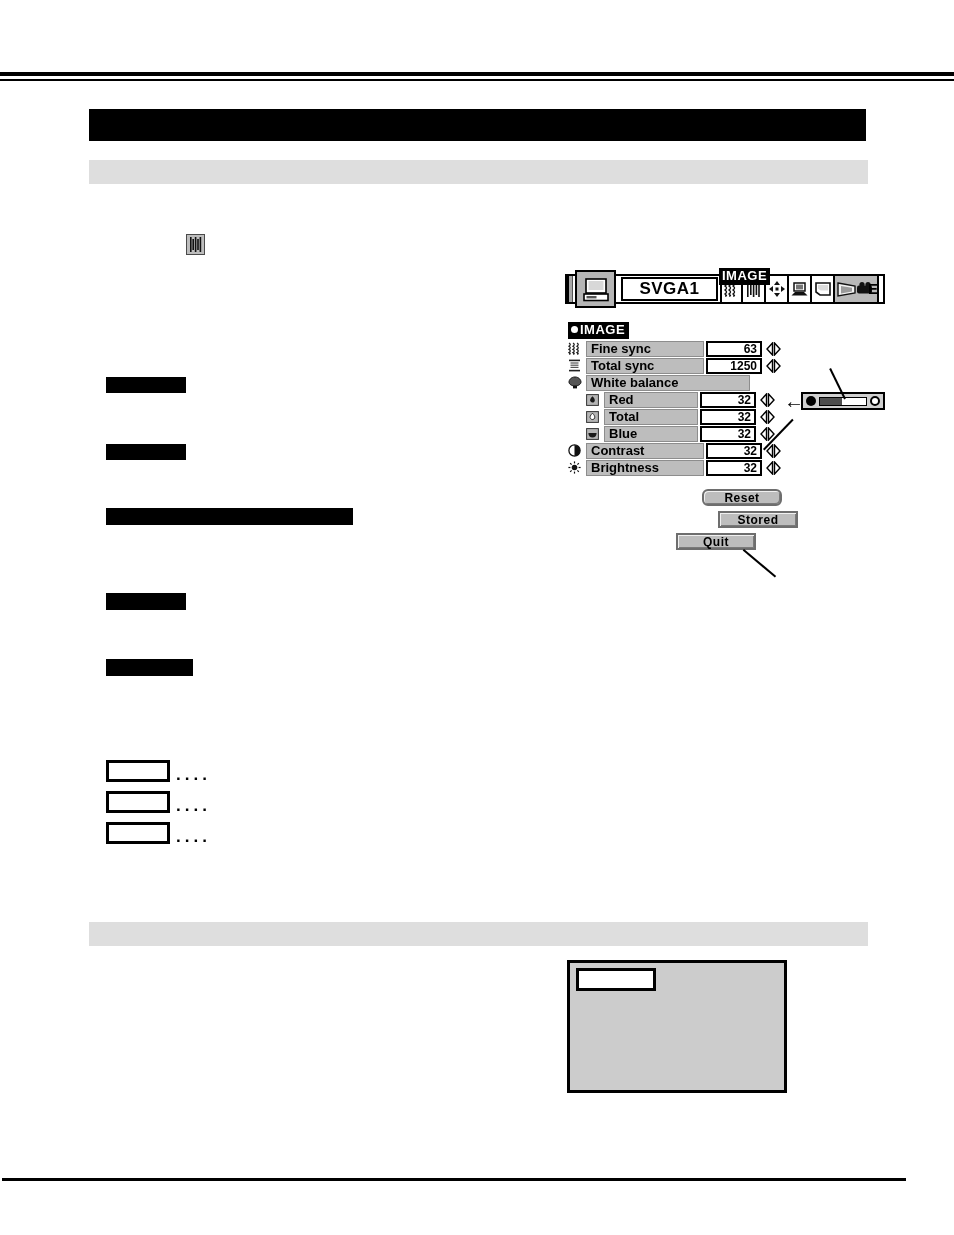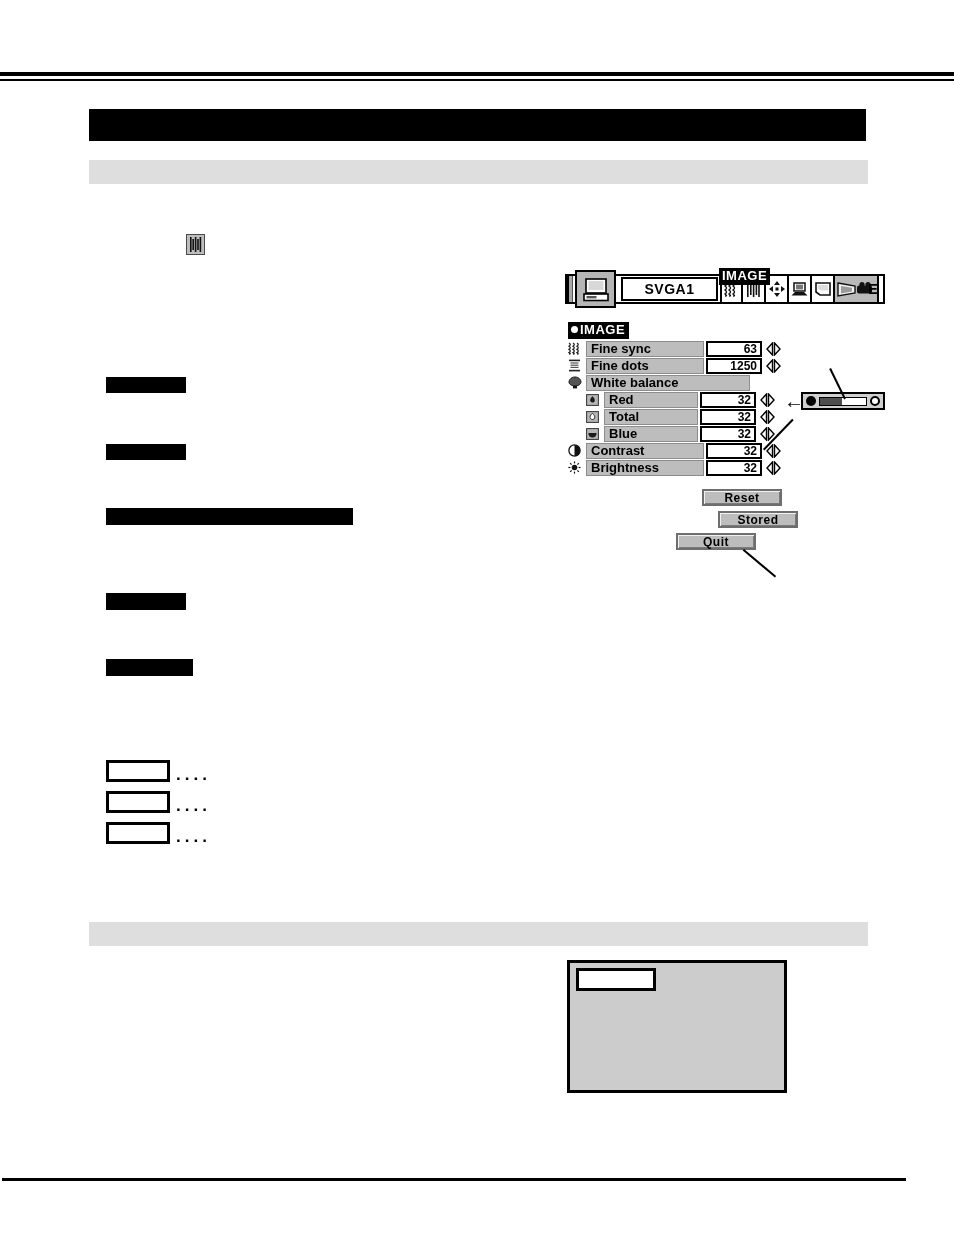--- a/index.html
+++ b/index.html
@@ -115,21 +115,21 @@
   .osd-src-box {
     position: absolute;
     left: 56px; top: 7px;
     width: 97px; height: 24px;
     background: #ffffff;
     border: 2px solid #000;
     box-sizing: border-box;
     display: flex;
     align-items: center;
     justify-content: center;
-    font-size: 14px;
+    font-size: 17px;
     font-weight: bold;
     letter-spacing: 0.5px;
     color: #000;
   }
   .osd-tabs {
     position: absolute;
     left: 155px; top: 6px;
     height: 26px;
     display: flex;
     align-items: stretch;
@@ -474,21 +474,21 @@
     <div class="osd-row">
       <span class="osd-row-icon">
         <svg width="13" height="13" viewBox="0 0 13 13" aria-hidden="true">
           <rect x="1" y="0.6" width="11" height="1.6" fill="#222"></rect>
           <rect x="1" y="10.8" width="11" height="1.6" fill="#222"></rect>
           <rect x="2.5" y="3.4" width="8" height="1.2" fill="#555"></rect>
           <rect x="2.5" y="5.6" width="8" height="1.2" fill="#555"></rect>
           <rect x="2.5" y="7.8" width="8" height="1.2" fill="#555"></rect>
         </svg>
       </span>
-      <span class="osd-label main">Fine dots</span>
+      <span class="osd-label main">Total sync</span>
       <span class="osd-value">1250</span>
       <span class="osd-arrows">
         <svg width="15" height="14" viewBox="0 0 15 14" aria-hidden="true">
           <path d="M6.5 1 L1 7 L6.5 13 Z" fill="none" stroke="#000" stroke-width="1.4"></path>
           <path d="M8.5 1 L14 7 L8.5 13 Z" fill="none" stroke="#000" stroke-width="1.4"></path>
         </svg>
       </span>
     </div>
 
     <div class="osd-row">
@@ -589,21 +589,21 @@
       <span class="osd-value">32</span>
       <span class="osd-arrows">
         <svg width="15" height="14" viewBox="0 0 15 14" aria-hidden="true">
           <path d="M6.5 1 L1 7 L6.5 13 Z" fill="none" stroke="#000" stroke-width="1.4"></path>
           <path d="M8.5 1 L14 7 L8.5 13 Z" fill="none" stroke="#000" stroke-width="1.4"></path>
         </svg>
       </span>
     </div>
   </div>
 
-  <div class="osd-btn" style="left:702px; top:489px;">Reset</div>
+  <div class="osd-btn" style="left:702px; top:489px;border-radius:6px;">Reset</div>
   <div class="osd-btn" style="left:702px; top:511px;margin-left:16px;">Stored</div>
   <div class="osd-btn" style="left:676px; top:533px;">Quit</div>
 
   <div class="wb-slider">
     <span class="wb-knob-left"></span>
     <span class="wb-track">
       <span class="wb-fill"></span>
     </span>
     <span class="wb-knob-right"></span>
   </div>

